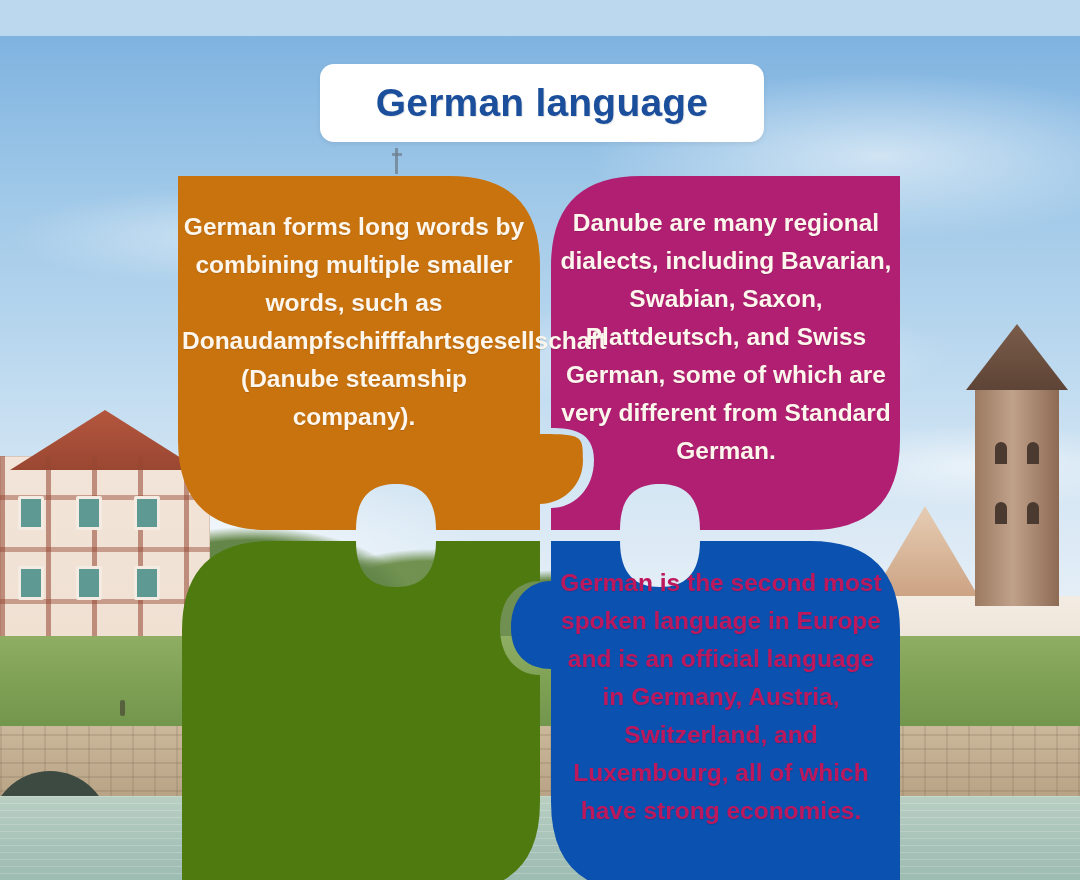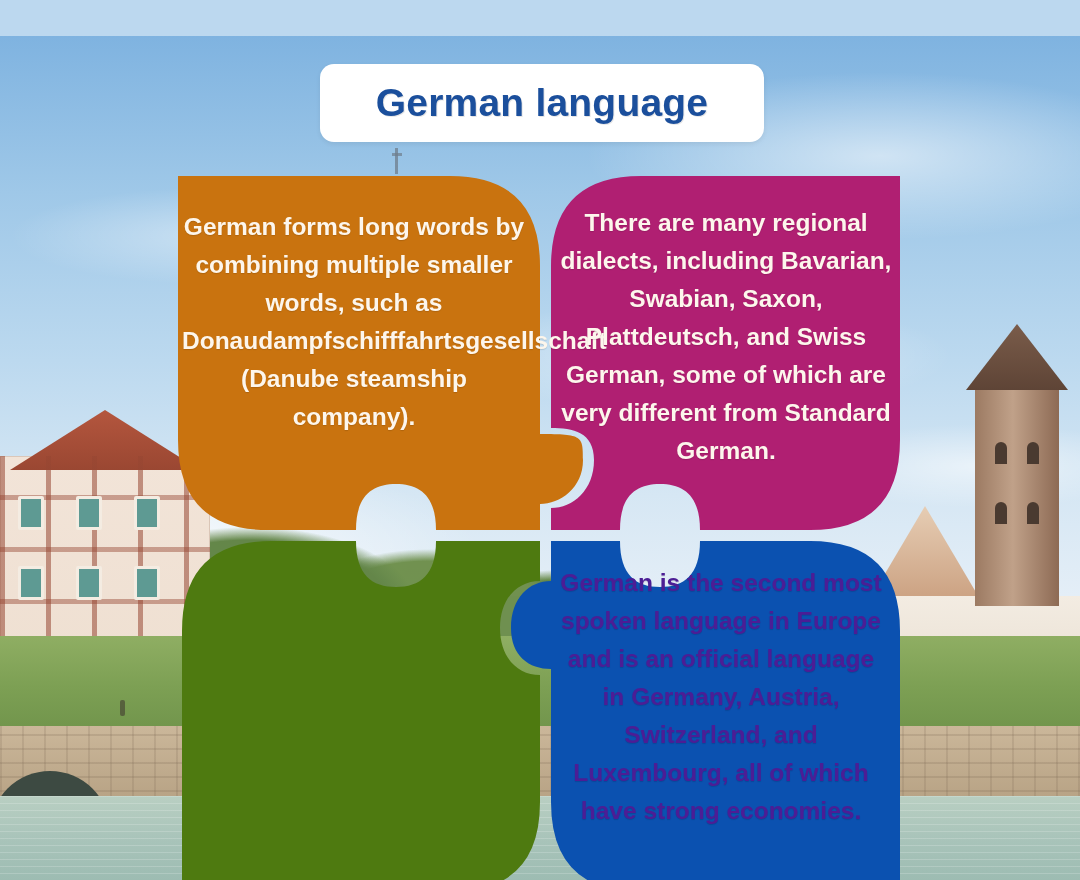--- a/index.html
+++ b/index.html
@@ -270,17 +270,17 @@
            L641,856
            Q551,856 551,766
            L551,633
            C529,633 511,620 511,592
            C511,562 529,545 551,545
            L551,505
            Z"></path>
     </svg>
 
     <div class="panel-text" id="text-orange" style="color: rgb(253, 246, 236);">German forms long words by combining multiple smaller words, such as Donaudampfschifffahrtsgesellschaft (Danube steamship company).</div>
-    <div class="panel-text" id="text-magenta" style="color: rgb(253, 246, 236);">There are many regional dialects, including Bavarian, Swabian, Saxon, Plattdeutsch, and Swiss German, some of which are very different from Standard German.</div>
-    <div class="panel-text" id="text-blue" style="color: #4c1d95;">German is the second most spoken language in Europe and is an official language in Germany, Austria, Switzerland, and Luxembourg, all of which have strong economies.</div>
+    <div class="panel-text" id="text-magenta" style="color: rgb(253, 246, 236);">Danube are many regional dialects, including Bavarian, Swabian, Saxon, Plattdeutsch, and Swiss German, some of which are very different from Standard German.</div>
+    <div class="panel-text" id="text-blue" style="color: #be185d;">German is the second most spoken language in Europe and is an official language in Germany, Austria, Switzerland, and Luxembourg, all of which have strong economies.</div>
   </div>
 
 </div>
 
 </body></html>

